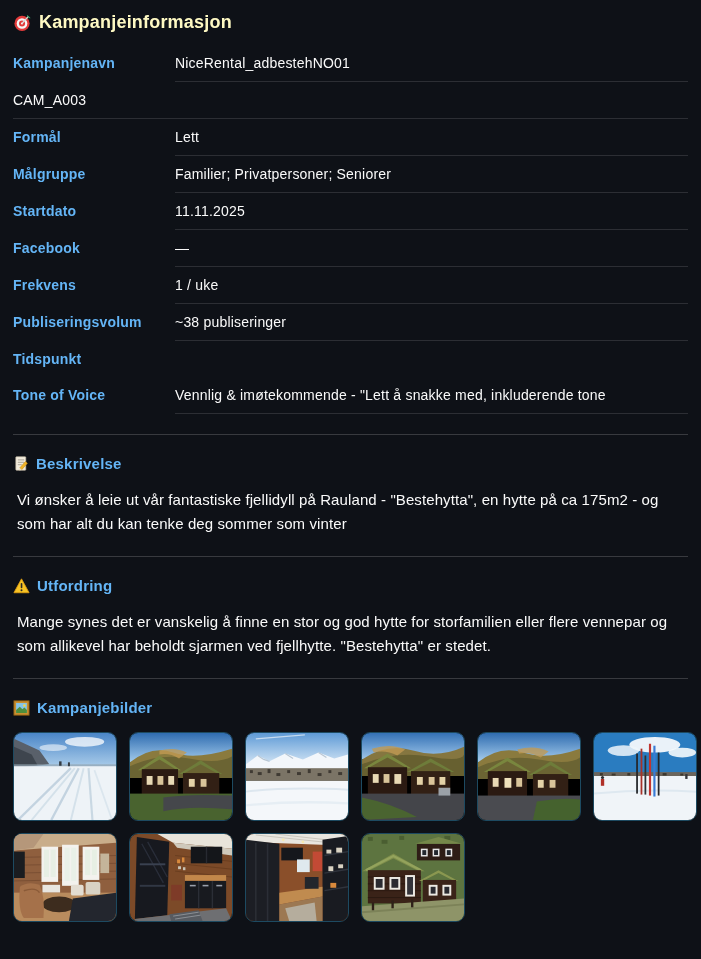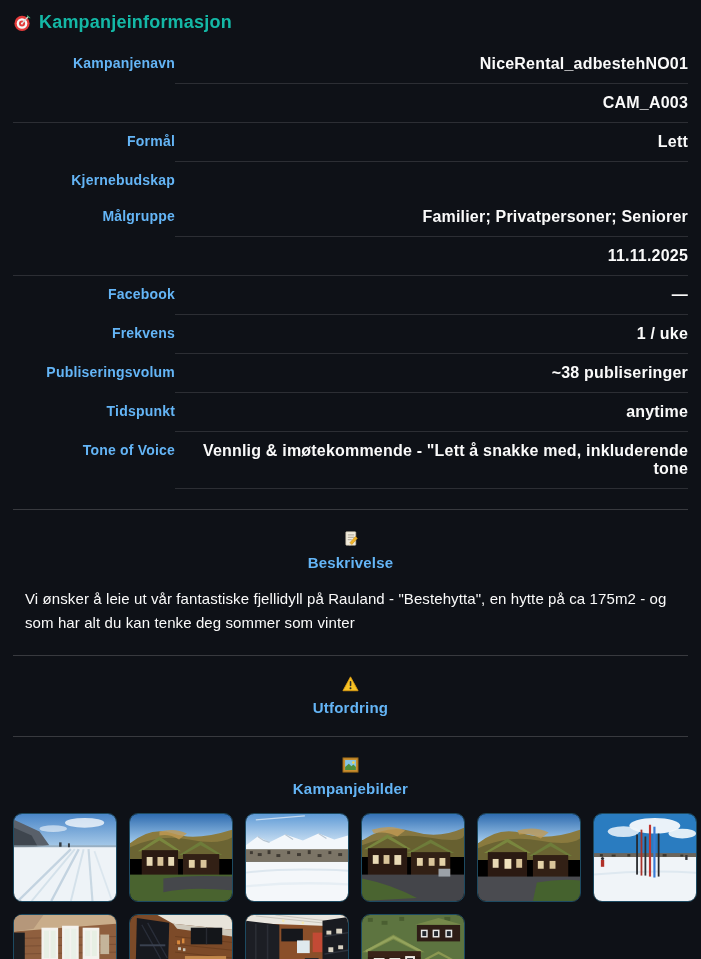--- a/index.html
+++ b/index.html
@@ -5,49 +5,48 @@
   html,body{margin:0;padding:0;}
   body{
     width:701px;height:959px;overflow:hidden;
     background:#0e1117;color:#fafafa;
     font-family:"Liberation Sans","DejaVu Sans",sans-serif;
     -webkit-font-smoothing:antialiased;
   }
   .page{padding:10px 13px 0;}
   .title{
     display:flex;align-items:center;gap:7px;
-    font-size:18px;font-weight:700;color:#14b8a6;
+    font-size:18px;font-weight:700;color:#fef9c3;
     margin:2px 0 12px;letter-spacing:.2px;
   }
   .icon{display:inline-block;flex:0 0 auto;}
   .icon svg{display:block;}
   .info-table{margin-bottom:0;}
-  .irow{display:flex;align-items:flex-start;text-align:right;}
+  .irow{display:flex;align-items:flex-start;}
   .ilabel{
     flex:0 0 162px;width:162px;
     color:#64b5f6;font-weight:700;font-size:14px;
     padding:10px 0 10px;letter-spacing:.2px;
   }
   .ivalue{
-    flex:1;font-size:16px;color:#fafafa;
+    flex:1;font-size:14px;color:#fafafa;
     padding:10px 0 10px;border-bottom:1px solid rgba(250,250,250,.13);
     letter-spacing:.2px;
-    font-weight:bold;
   }
   .section-hr{
     border:none;border-top:1px solid rgba(250,250,250,.18);
     margin:20px 0;height:0;
   }
   .section-head{
     display:flex;align-items:center;gap:7px;
     font-size:15px;font-weight:700;color:#64b5f6;
-    margin:0 0 16px;letter-spacing:.2px;flex-direction:column;
+    margin:0 0 16px;letter-spacing:.2px;
   }
   .section-text{
-    margin:12px;font-size:15px;line-height:1.6;color:#fafafa;
+    margin:4px;font-size:15px;line-height:1.6;color:#fafafa;
     max-width:676px;letter-spacing:.1px;
   }
   .img-grid{
     margin-top:16px;
     display:grid;grid-template-columns:repeat(6,104px);
     gap:12px;
   }
   .thumb{
     width:104px;height:89px;border-radius:9px;
     border:1px solid #1d4a61;overflow:hidden;background:#000;
@@ -81,46 +80,45 @@
       <div class="ivalue">NiceRental_adbestehNO01</div>
     </div>
     <div class="irow">
       <div class="ivalue">CAM_A003</div>
     </div>
     <div class="irow">
       <div class="ilabel">Formål</div>
       <div class="ivalue">Lett</div>
     </div>
     <div class="irow">
-      <div class="ilabel">Kjernebudskap</div>
     </div>
     <div class="irow">
       <div class="ilabel">Målgruppe</div>
       <div class="ivalue">Familier; Privatpersoner; Seniorer</div>
     </div>
     <div class="irow">
     </div>
     <div class="irow">
+      <div class="ilabel">Startdato</div>
       <div class="ivalue">11.11.2025</div>
     </div>
     <div class="irow">
       <div class="ilabel">Facebook</div>
       <div class="ivalue">—</div>
     </div>
     <div class="irow">
       <div class="ilabel">Frekvens</div>
       <div class="ivalue">1 / uke</div>
     </div>
     <div class="irow">
       <div class="ilabel">Publiseringsvolum</div>
       <div class="ivalue">~38 publiseringer</div>
     </div>
     <div class="irow">
       <div class="ilabel">Tidspunkt</div>
-      <div class="ivalue">anytime</div>
     </div>
     <div class="irow">
       <div class="ilabel">Tone of Voice</div>
       <div class="ivalue">Vennlig &amp; imøtekommende - "Lett å snakke med, inkluderende tone</div>
     </div>
   </div>
 
   <hr class="section-hr">
 
   <h2 class="section-head">
@@ -143,20 +141,21 @@
   <h2 class="section-head">
     <span class="icon">
       <svg width="17" height="16" viewBox="0 0 20 19">
         <path d="M10 1 L19 17.5 H1 Z" fill="#f7c325" stroke="#de9c12" stroke-width="1" stroke-linejoin="round"></path>
         <rect x="9.1" y="6" width="1.9" height="6.2" rx="0.9" fill="#2a2a2a"></rect>
         <circle cx="10" cy="14.6" r="1.2" fill="#2a2a2a"></circle>
       </svg>
     </span>
     <span>Utfordring</span>
   </h2>
+  <p class="section-text">Mange synes det er vanskelig å finne en stor og god hytte for storfamilien eller flere vennepar og som allikevel har beholdt sjarmen ved fjellhytte. "Bestehytta" er stedet.</p>
 
   <hr class="section-hr">
 
   <h2 class="section-head">
     <span class="icon">
       <svg width="17" height="16" viewBox="0 0 20 19">
         <rect x="1" y="1" width="18" height="17" fill="#c98f2f" stroke="#8a5d14" stroke-width="1"></rect>
         <rect x="3.6" y="3.6" width="12.8" height="11.8" fill="#86c5e8"></rect>
         <circle cx="13.4" cy="6.6" r="1.5" fill="#f5d848"></circle>
         <path d="M3.6 12 L8 8 L11 11 L13.5 9 L16.4 12 L16.4 15.4 L3.6 15.4 Z" fill="#4e8f3c"></path>

